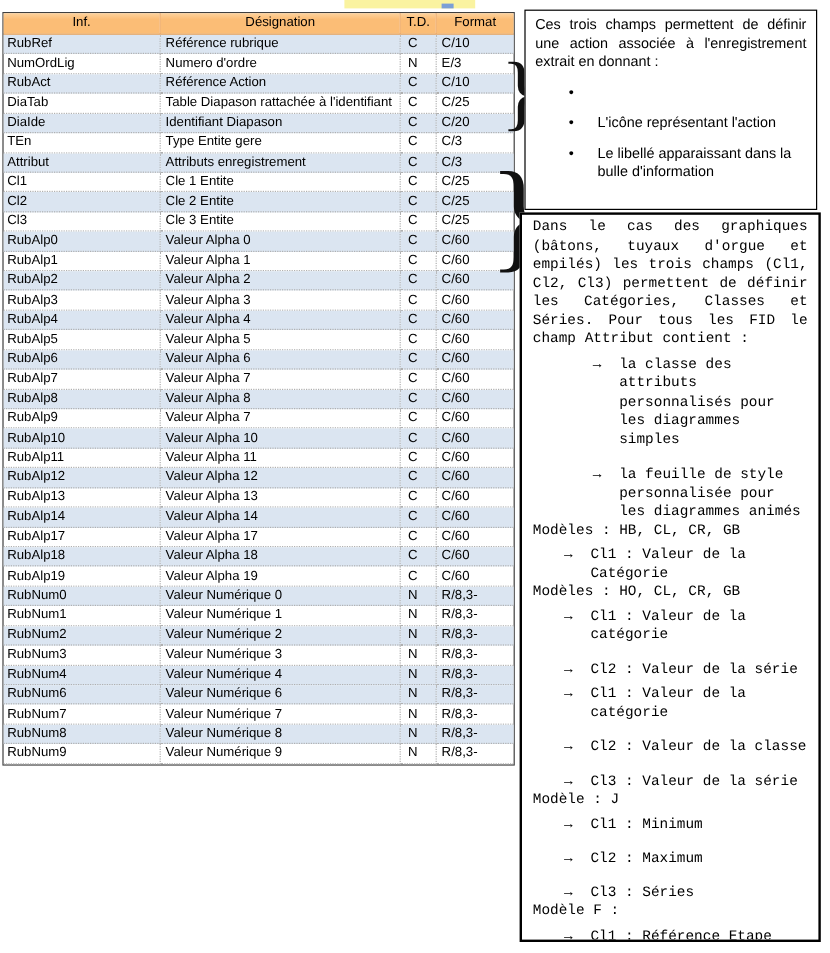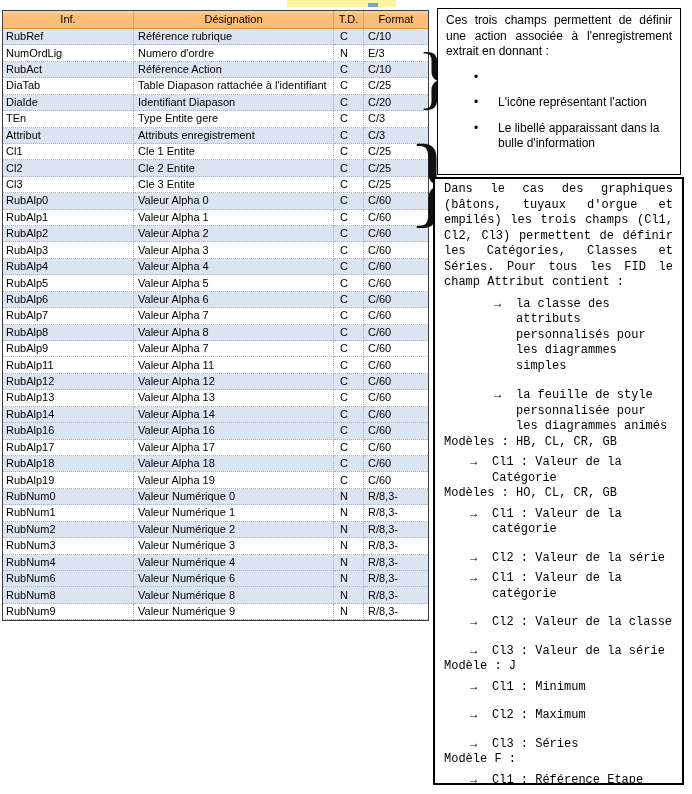--- a/index.html
+++ b/index.html
@@ -186,20 +186,26 @@
           <td class="c1">Valeur Alpha 8</td>
           <td class="c2">C</td>
           <td class="c3">C/60</td>
         </tr>
         <tr>
           <td class="c0">RubAlp9</td>
           <td class="c1">Valeur Alpha 7</td>
           <td class="c2">C</td>
           <td class="c3">C/60</td>
         </tr>
+        <tr class="alt">
+          <td class="c0">RubAlp10</td>
+          <td class="c1">Valeur Alpha 10</td>
+          <td class="c2">C</td>
+          <td class="c3">C/60</td>
+        </tr>
         <tr>
           <td class="c0">RubAlp11</td>
           <td class="c1">Valeur Alpha 11</td>
           <td class="c2">C</td>
           <td class="c3">C/60</td>
         </tr>
         <tr class="alt">
           <td class="c0">RubAlp12</td>
           <td class="c1">Valeur Alpha 12</td>
           <td class="c2">C</td>
@@ -210,26 +216,20 @@
           <td class="c1">Valeur Alpha 13</td>
           <td class="c2">C</td>
           <td class="c3">C/60</td>
         </tr>
         <tr class="alt">
           <td class="c0">RubAlp14</td>
           <td class="c1">Valeur Alpha 14</td>
           <td class="c2">C</td>
           <td class="c3">C/60</td>
         </tr>
-        <tr class="alt">
-          <td class="c0">RubAlp16</td>
-          <td class="c1">Valeur Alpha 16</td>
-          <td class="c2">C</td>
-          <td class="c3">C/60</td>
-        </tr>
         <tr>
           <td class="c0">RubAlp17</td>
           <td class="c1">Valeur Alpha 17</td>
           <td class="c2">C</td>
           <td class="c3">C/60</td>
         </tr>
         <tr class="alt">
           <td class="c0">RubAlp18</td>
           <td class="c1">Valeur Alpha 18</td>
           <td class="c2">C</td>
@@ -267,20 +267,26 @@
         </tr>
         <tr class="alt">
           <td class="c0">RubNum4</td>
           <td class="c1">Valeur Numérique 4</td>
           <td class="c2">N</td>
           <td class="c3">R/8,3-</td>
         </tr>
         <tr class="alt">
           <td class="c0">RubNum6</td>
           <td class="c1">Valeur Numérique 6</td>
+          <td class="c2">N</td>
+          <td class="c3">R/8,3-</td>
+        </tr>
+        <tr>
+          <td class="c0">RubNum7</td>
+          <td class="c1">Valeur Numérique 7</td>
           <td class="c2">N</td>
           <td class="c3">R/8,3-</td>
         </tr>
         <tr class="alt">
           <td class="c0">RubNum8</td>
           <td class="c1">Valeur Numérique 8</td>
           <td class="c2">N</td>
           <td class="c3">R/8,3-</td>
         </tr>
         <tr>

